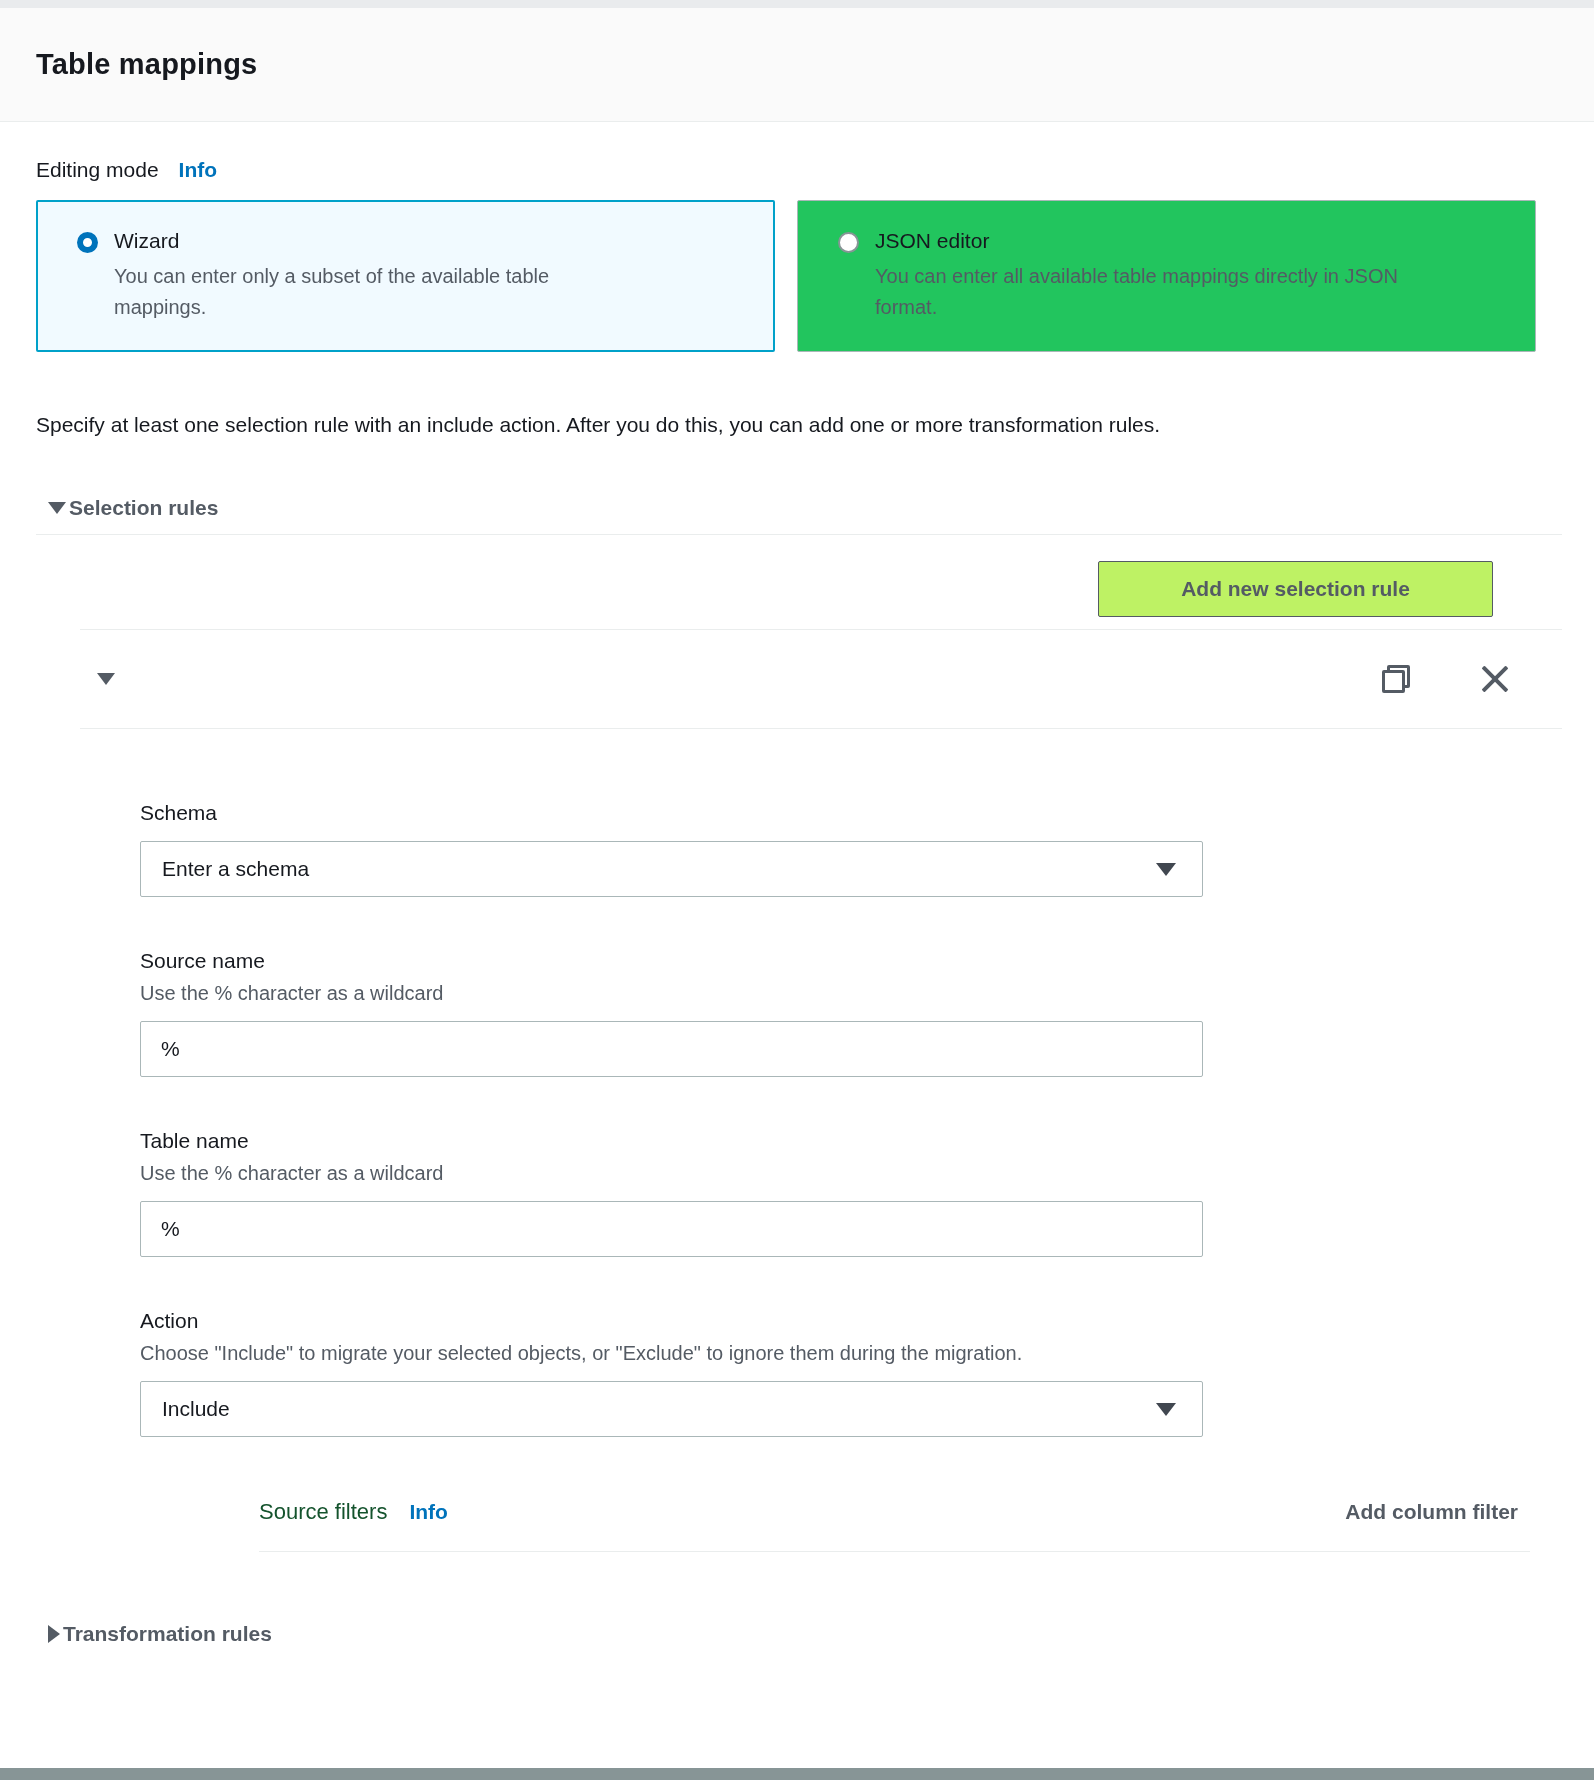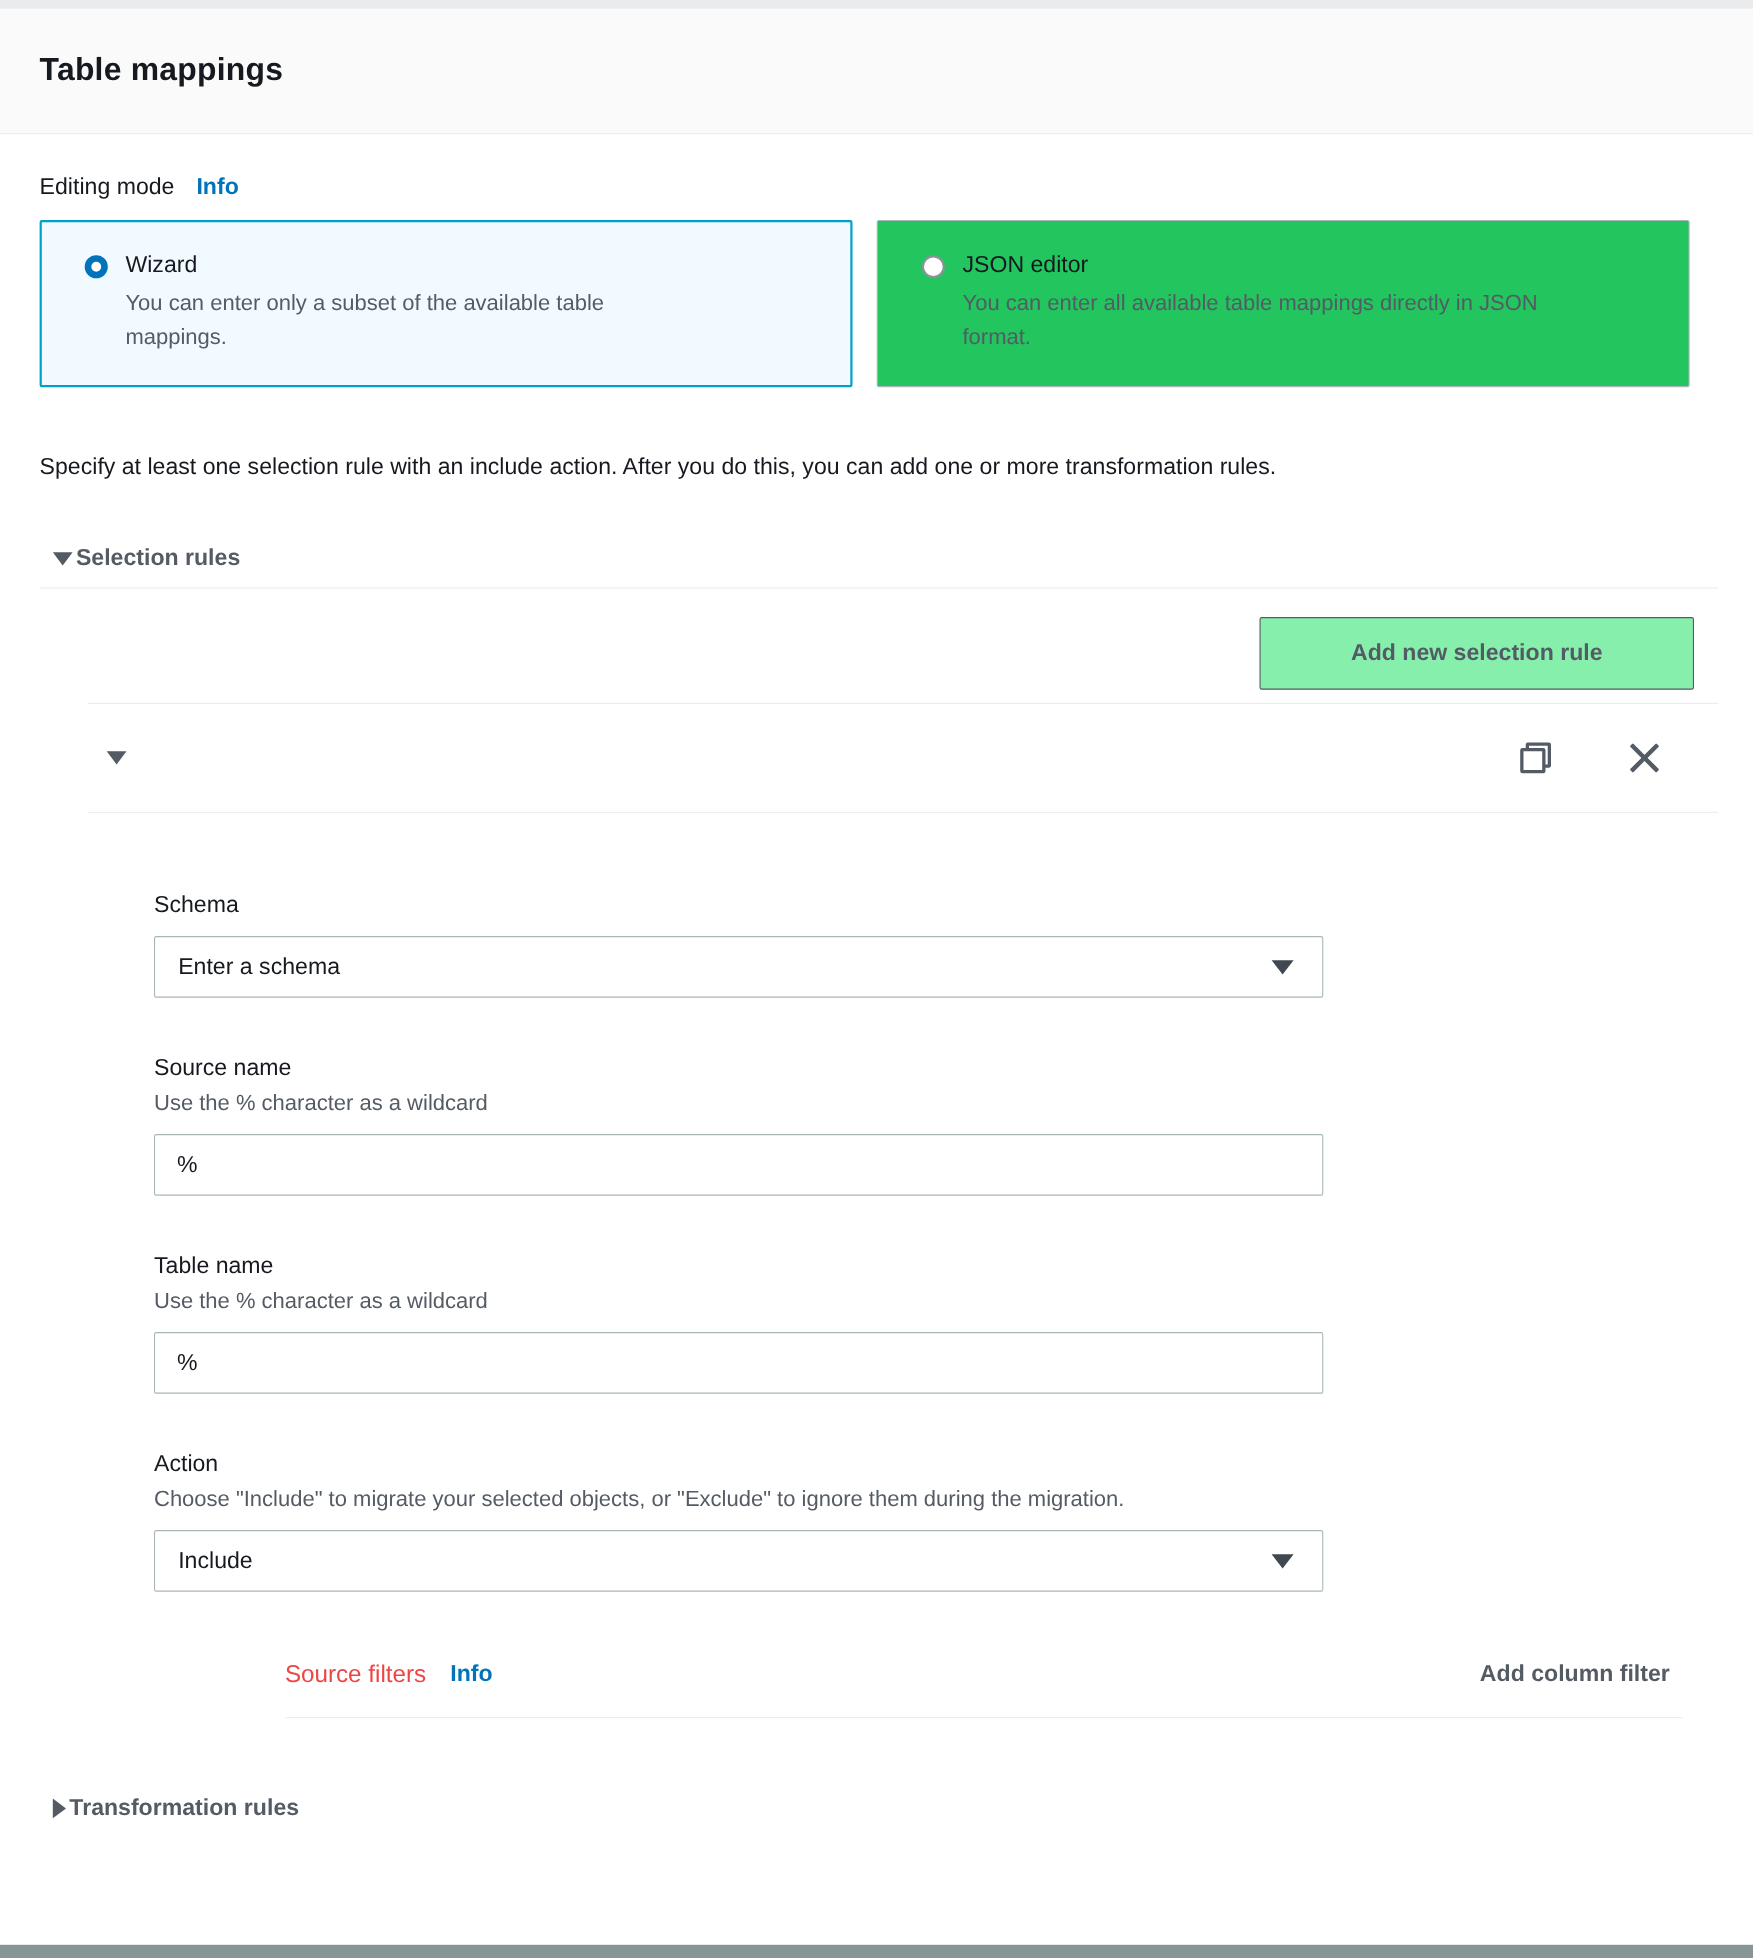--- a/index.html
+++ b/index.html
@@ -44,23 +44,23 @@
   .section-h .t { font-size:21px; font-weight:700; color:#545b64; }
   .caret-down { width:0; height:0; border-left:9px solid transparent; border-right:9px solid transparent; border-top:12px solid #545b64; }
   .caret-right { width:0; height:0; border-top:9px solid transparent; border-bottom:9px solid transparent; border-left:12px solid #545b64; }
   .divider { border:none; border-top:1px solid #eaeded; margin:14px 0 0 0; }
 
   .rules-body { margin-left:44px; }
   .desc-row { display:flex; margin-top:26px; }
   .desc { font-size:21px; line-height:42px; width:870px; }
   .desc .info-link { margin-left:18px; }
   .add-rule-btn {
-    margin-left:auto; margin-right:22px; align-self:flex-start;
-    height:66px; min-width:395px; padding:0 30px; box-sizing:border-box;
-    background:#86efac; border:1px solid #545b64; border-radius:2px;
+    margin-left:auto; margin-right:69px; align-self:flex-start;
+    height:56px; min-width:395px; padding:0 30px; box-sizing:border-box;
+    background:#bef264; border:1px solid #545b64; border-radius:2px;
     font-family:"Liberation Sans","DejaVu Sans",sans-serif;
     font-size:21px; font-weight:700; color:#545b64; cursor:pointer;
   }
   .divider-inner { border:none; border-top:1px solid #eaeded; margin:12px 0 0 0; }
 
   .rule-row { display:flex; align-items:center; height:98px; padding-left:17px; padding-right:52px; }
   .rule-summary { margin-left:21px; font-size:21px; color:#16191f; }
   .rule-summary b { font-weight:700; }
   .rule-actions { margin-left:auto; display:flex; align-items:center; gap:70px; }
   .icon-copy { position:relative; width:28px; height:28px; cursor:pointer; }
@@ -96,21 +96,21 @@
     border-top:13px solid #414750;
   }
   .text-input {
     box-sizing:border-box; margin-top:16px; display:block; height:56px; width:100%;
     border:1px solid #aab7b8; border-radius:2px; padding:0 20px;
     font-family:"Liberation Sans","DejaVu Sans",sans-serif; font-size:21px; color:#16191f; background:#fff;
   }
 
   .source-filters { margin-left:179px; margin-top:62px; width:1271px; }
   .sf-row { display:flex; align-items:center; }
-  .sf-title { font-size:22px; color:#ef4444; }
+  .sf-title { font-size:22px; color:#14532d; }
   .sf-row .info-link { margin-left:22px; font-size:21px; }
   .sf-add { margin-left:auto; padding-right:12px; font-size:21px; font-weight:700; color:#545b64; cursor:pointer; }
   .sf-divider { border:none; border-top:1px solid #eaeded; margin:26px 0 0 0; }
 
   .transform { margin-top:70px; }
 
   .bottom-bar { position:absolute; left:0; bottom:0; width:100%; height:12px; background:#879596; }
 
   .em-info { font-size:21px; }
 </style>

